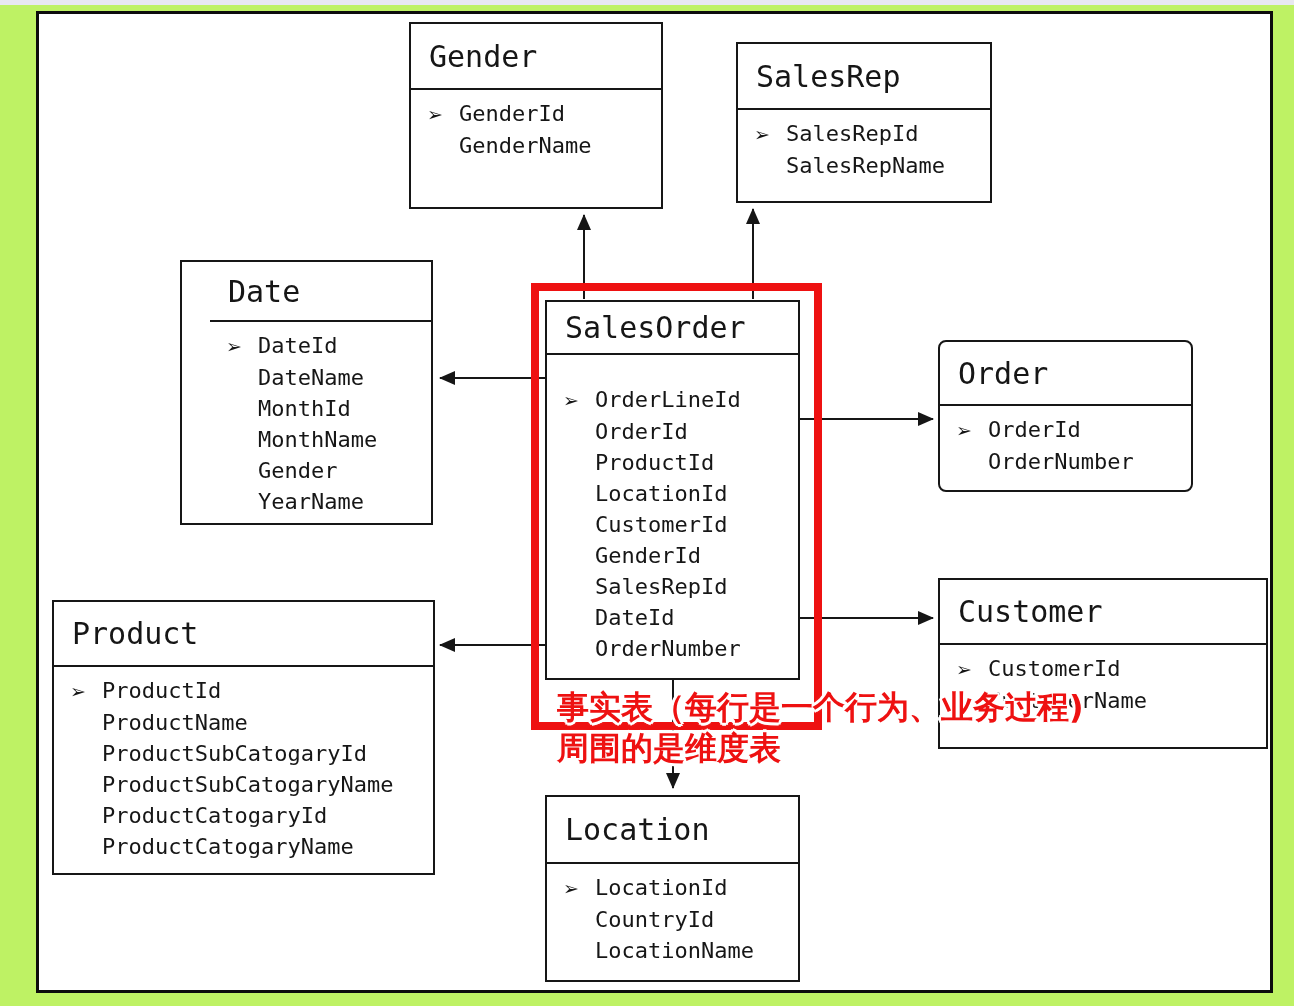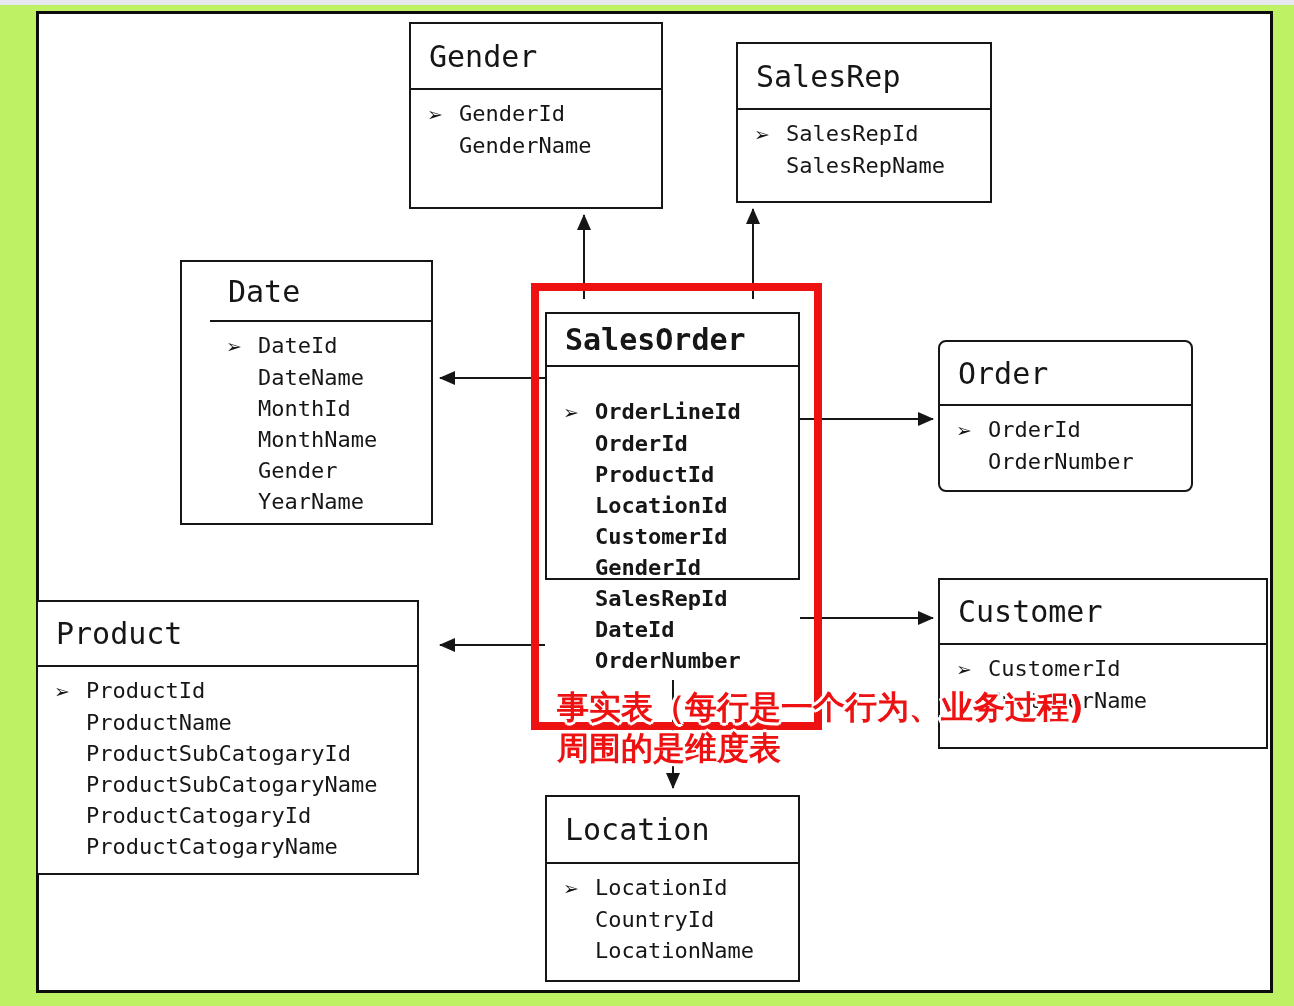--- a/index.html
+++ b/index.html
@@ -18,26 +18,26 @@
   .tbl .bd { padding:8px 0 0 16px; font-size:22px; line-height:31px; }
   .fld { white-space:nowrap; }
   .fld .ki { display:inline-block; width:32px; font-size:19px; font-family:"DejaVu Sans", sans-serif; }
 
   .t-gender     { left:409px; top:22px;  width:254px; height:187px; }
   .t-gender .hd { height:66px; }
   .t-salesrep     { left:736px; top:42px;  width:256px; height:161px; }
   .t-salesrep .hd { height:66px; }
   .t-date     { left:180px; top:260px; width:253px; height:265px;padding-left:28px; }
   .t-date .hd { height:60px; }
-  .t-salesorder     { left:545px; top:312px; width:255px; height:268px;font-weight:bold; }
+  .t-salesorder     { left:545px; top:300px; width:255px; height:380px; }
   .t-salesorder .hd { height:53px; }
   .t-salesorder .bd { padding-top:29px; }
   .t-order     { left:938px; top:340px; width:255px; height:152px;border-radius:8px; }
   .t-order .hd { height:64px; }
-  .t-product     { left:36px;  top:600px; width:383px; height:275px; }
+  .t-product     { left:52px;  top:600px; width:383px; height:275px; }
   .t-product .hd { height:65px; }
   .t-customer     { left:938px; top:578px; width:330px; height:171px; }
   .t-customer .hd { height:65px; }
   .t-location     { left:545px; top:795px; width:255px; height:187px; }
   .t-location .hd { height:67px; }
 
   .arrows { position:absolute; left:0; top:0; z-index:1; }
   .arrows line { stroke:#161616; stroke-width:2; }
 
   .hl { position:absolute; left:531px; top:283px; width:291px; height:447px;

